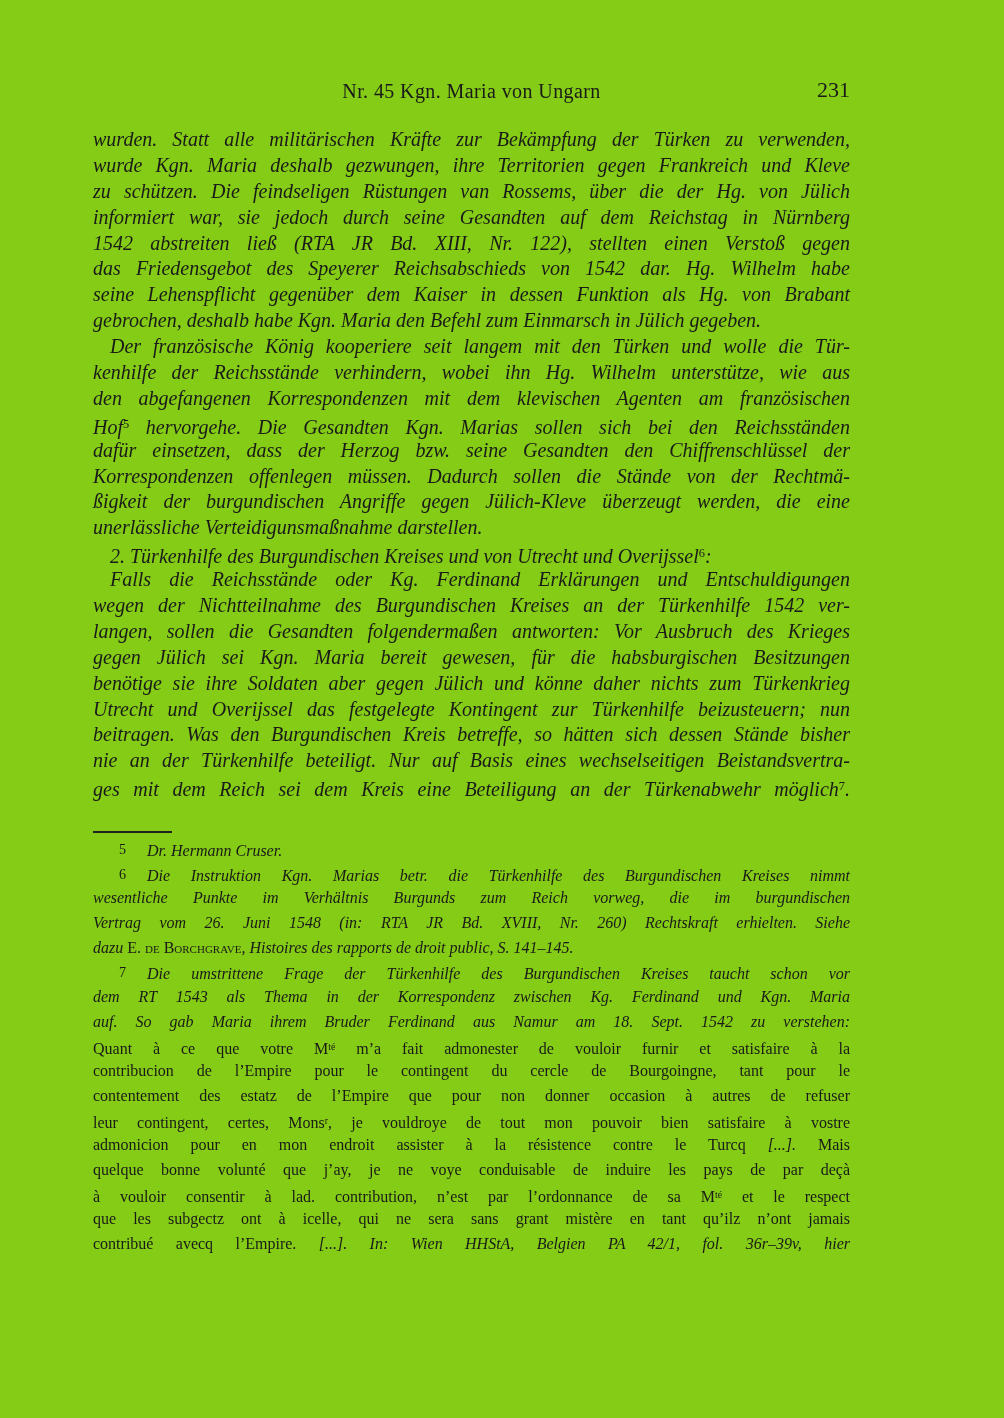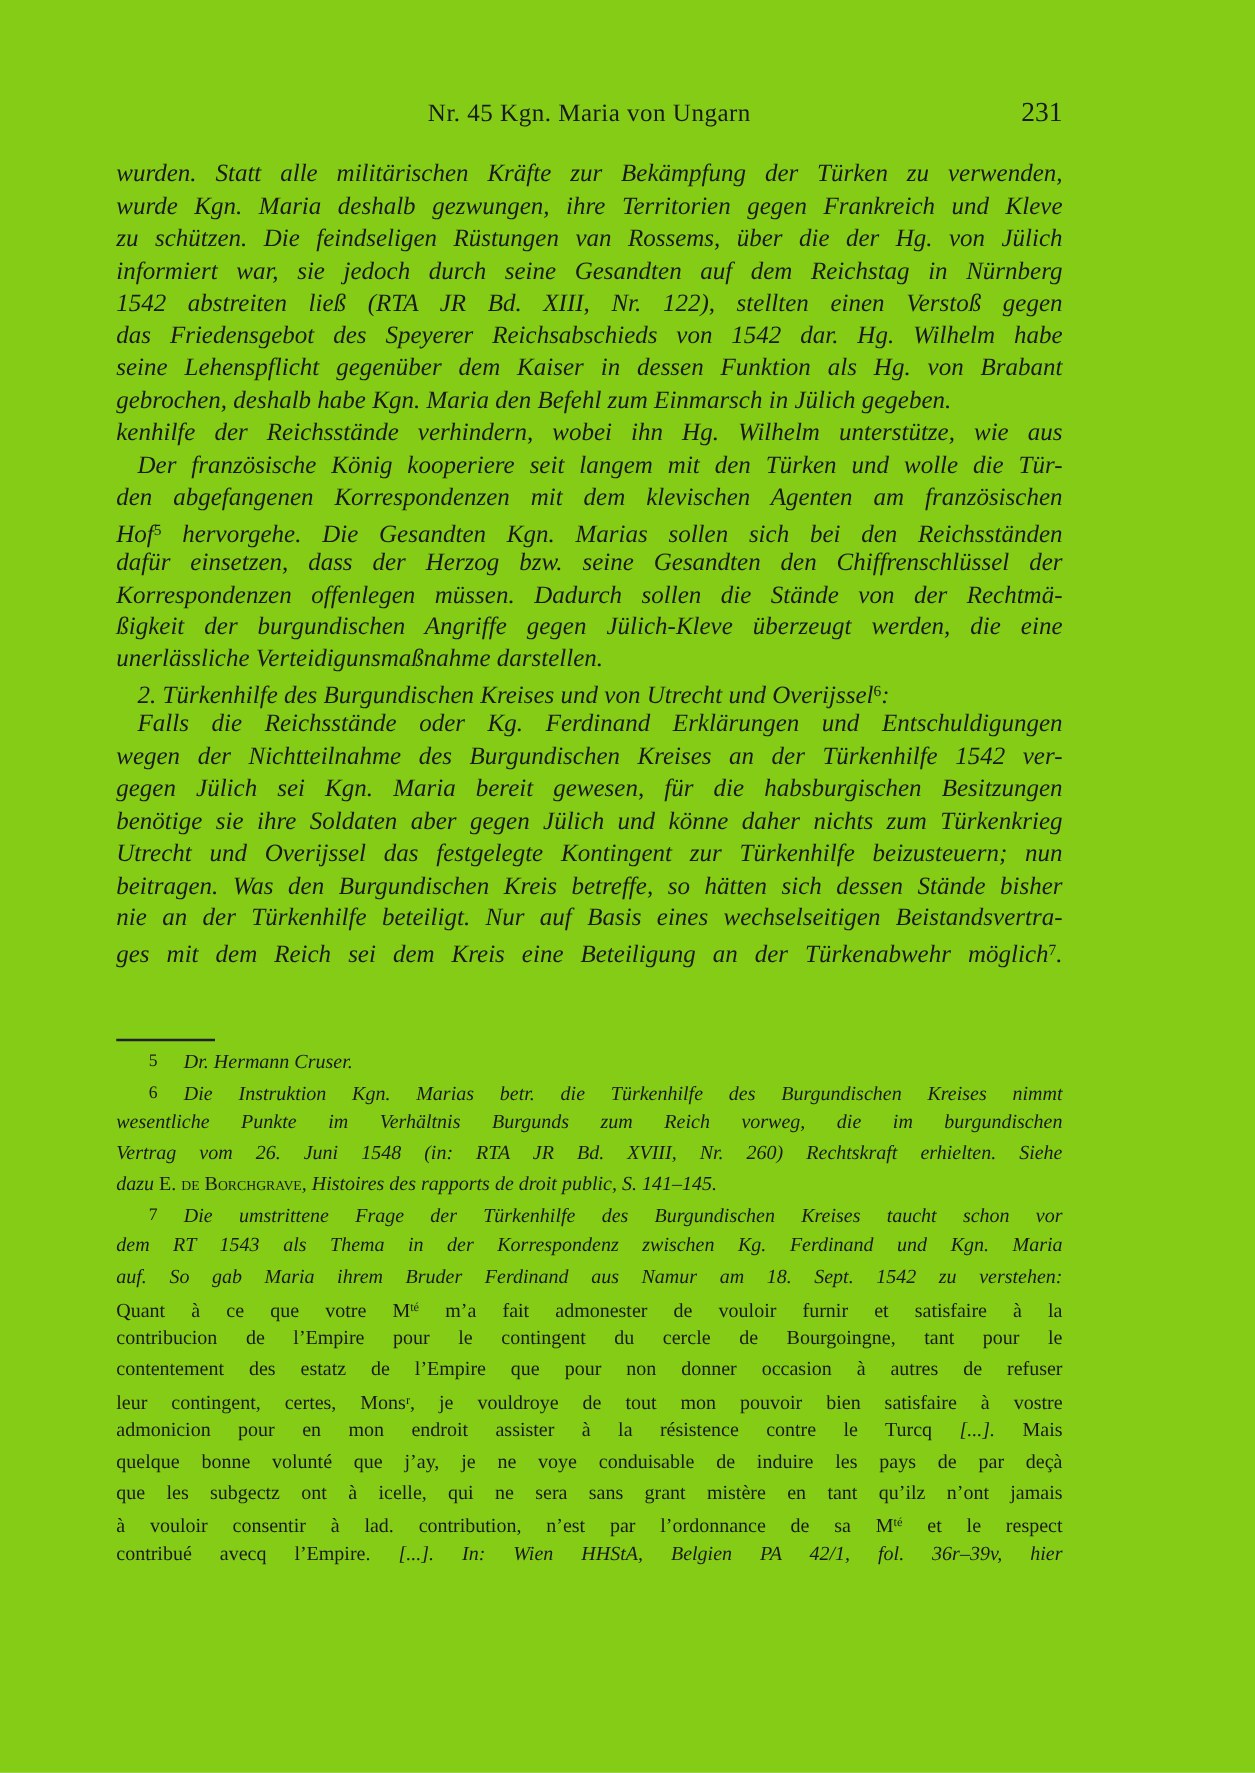--- a/index.html
+++ b/index.html
@@ -89,31 +89,32 @@
 
   <div class="main-text" id="main-text">
       <div class="tline just"><span class="seg-i">wurden. Statt alle militärischen Kräfte zur Bekämpfung der Türken zu verwenden,</span></div>
       <div class="tline just"><span class="seg-i">wurde Kgn. Maria deshalb gezwungen, ihre Territorien gegen Frankreich und Kleve</span></div>
       <div class="tline just"><span class="seg-i">zu schützen. Die feindseligen Rüstungen van Rossems, über die der Hg. von Jülich</span></div>
       <div class="tline just"><span class="seg-i">informiert war, sie jedoch durch seine Gesandten auf dem Reichstag in Nürnberg</span></div>
       <div class="tline just"><span class="seg-i">1542 abstreiten ließ (RTA JR Bd. XIII, Nr. 122), stellten einen Verstoß gegen</span></div>
       <div class="tline just"><span class="seg-i">das Friedensgebot des Speyerer Reichsabschieds von 1542 dar. Hg. Wilhelm habe</span></div>
       <div class="tline just"><span class="seg-i">seine Lehenspflicht gegenüber dem Kaiser in dessen Funktion als Hg. von Brabant</span></div>
       <div class="tline"><span class="seg-i">gebrochen, deshalb habe Kgn. Maria den Befehl zum Einmarsch in Jülich gegeben.</span></div>
+      <div class="tline just ind"><span class="seg-i">Der französische König kooperiere seit langem mit den Türken und wolle die Tür-</span></div>
       <div class="tline just"><span class="seg-i">kenhilfe der Reichsstände verhindern, wobei ihn Hg. Wilhelm unterstütze, wie aus</span></div>
-      <div class="tline just ind"><span class="seg-i">Der französische König kooperiere seit langem mit den Türken und wolle die Tür-</span></div>
       <div class="tline just"><span class="seg-i">den abgefangenen Korrespondenzen mit dem klevischen Agenten am französischen</span></div>
       <div class="tline just"><span class="seg-i">Hof</span><span class="seg-sup">5</span><span class="seg-i"> hervorgehe. Die Gesandten Kgn. Marias sollen sich bei den Reichsständen</span></div>
       <div class="tline just"><span class="seg-i">dafür einsetzen, dass der Herzog bzw. seine Gesandten den Chiffrenschlüssel der</span></div>
       <div class="tline just"><span class="seg-i">Korrespondenzen offenlegen müssen. Dadurch sollen die Stände von der Rechtmä-</span></div>
       <div class="tline just"><span class="seg-i">ßigkeit der burgundischen Angriffe gegen Jülich-Kleve überzeugt werden, die eine</span></div>
       <div class="tline"><span class="seg-i">unerlässliche Verteidigunsmaßnahme darstellen.</span></div>
       <div class="tline ind"><span class="seg-i">2. Türkenhilfe des Burgundischen Kreises und von Utrecht und Overijssel</span><span class="seg-sup">6</span><span class="seg-i">:</span></div>
       <div class="tline just ind"><span class="seg-i">Falls die Reichsstände oder Kg. Ferdinand Erklärungen und Entschuldigungen</span></div>
       <div class="tline just"><span class="seg-i">wegen der Nichtteilnahme des Burgundischen Kreises an der Türkenhilfe 1542 ver-</span></div>
+      <div class="tline just"><span class="seg-i">langen, sollen die Gesandten folgendermaßen antworten: Vor Ausbruch des Krieges</span></div>
       <div class="tline just"><span class="seg-i">gegen Jülich sei Kgn. Maria bereit gewesen, für die habsburgischen Besitzungen</span></div>
       <div class="tline just"><span class="seg-i">benötige sie ihre Soldaten aber gegen Jülich und könne daher nichts zum Türkenkrieg</span></div>
       <div class="tline just"><span class="seg-i">Utrecht und Overijssel das festgelegte Kontingent zur Türkenhilfe beizusteuern; nun</span></div>
       <div class="tline just"><span class="seg-i">beitragen. Was den Burgundischen Kreis betreffe, so hätten sich dessen Stände bisher</span></div>
       <div class="tline just"><span class="seg-i">nie an der Türkenhilfe beteiligt. Nur auf Basis eines wechselseitigen Beistandsvertra-</span></div>
       <div class="tline just"><span class="seg-i">ges mit dem Reich sei dem Kreis eine Beteiligung an der Türkenabwehr möglich</span><span class="seg-sup">7</span><span class="seg-i">.</span></div>
     </div>
 
   <div class="footnote-rule"></div>
 
@@ -125,17 +126,17 @@
       <div class="tline"><span class="seg-i">dazu </span><span class="seg-sc">E. de Borchgrave</span><span class="seg-i">, </span><span class="seg-i">Histoires des rapports de droit public, S. 141–145.</span></div>
       <div class="tline just"><span class="seg-fnum">7</span><span class="seg-i">Die umstrittene Frage der Türkenhilfe des Burgundischen Kreises taucht schon vor</span></div>
       <div class="tline just"><span class="seg-i">dem RT 1543 als Thema in der Korrespondenz zwischen Kg. Ferdinand und Kgn. Maria</span></div>
       <div class="tline just"><span class="seg-i">auf. So gab Maria ihrem Bruder Ferdinand aus Namur am 18. Sept. 1542 zu verstehen:</span></div>
       <div class="tline just"><span class="seg-r">Quant à ce que votre M</span><span class="seg-sup">té</span><span class="seg-r"> m’a fait admonester de vouloir furnir et satisfaire à la</span></div>
       <div class="tline just"><span class="seg-r">contribucion de l’Empire pour le contingent du cercle de Bourgoingne, tant pour le</span></div>
       <div class="tline just"><span class="seg-r">contentement des estatz de l’Empire que pour non donner occasion à autres de refuser</span></div>
       <div class="tline just"><span class="seg-r">leur contingent, certes, Mons</span><span class="seg-sup">r</span><span class="seg-r">, je vouldroye de tout mon pouvoir bien satisfaire à vostre</span></div>
       <div class="tline just"><span class="seg-r">admonicion pour en mon endroit assister à la résistence contre le Turcq </span><span class="seg-i">[...].</span><span class="seg-r"> Mais</span></div>
       <div class="tline just"><span class="seg-r">quelque bonne volunté que j’ay, je ne voye conduisable de induire les pays de par deçà</span></div>
+      <div class="tline just"><span class="seg-r">à vouloir consentir à lad. contribution, n’est par l’ordonnance de sa M</span><span class="seg-sup">té</span><span class="seg-r"> et le respect</span></div>
       <div class="tline just"><span class="seg-r">que les subgectz ont à icelle, qui ne sera sans grant mistère en tant qu’ilz n’ont jamais</span></div>
-      <div class="tline just"><span class="seg-r">à vouloir consentir à lad. contribution, n’est par l’ordonnance de sa M</span><span class="seg-sup">té</span><span class="seg-r"> et le respect</span></div>
       <div class="tline just"><span class="seg-r">contribué avecq l’Empire. </span><span class="seg-i">[...]. In: Wien HHStA, Belgien PA 42/1, fol. 36r–39v, hier</span></div>
     </div>
 </div>
 
 </body></html>

